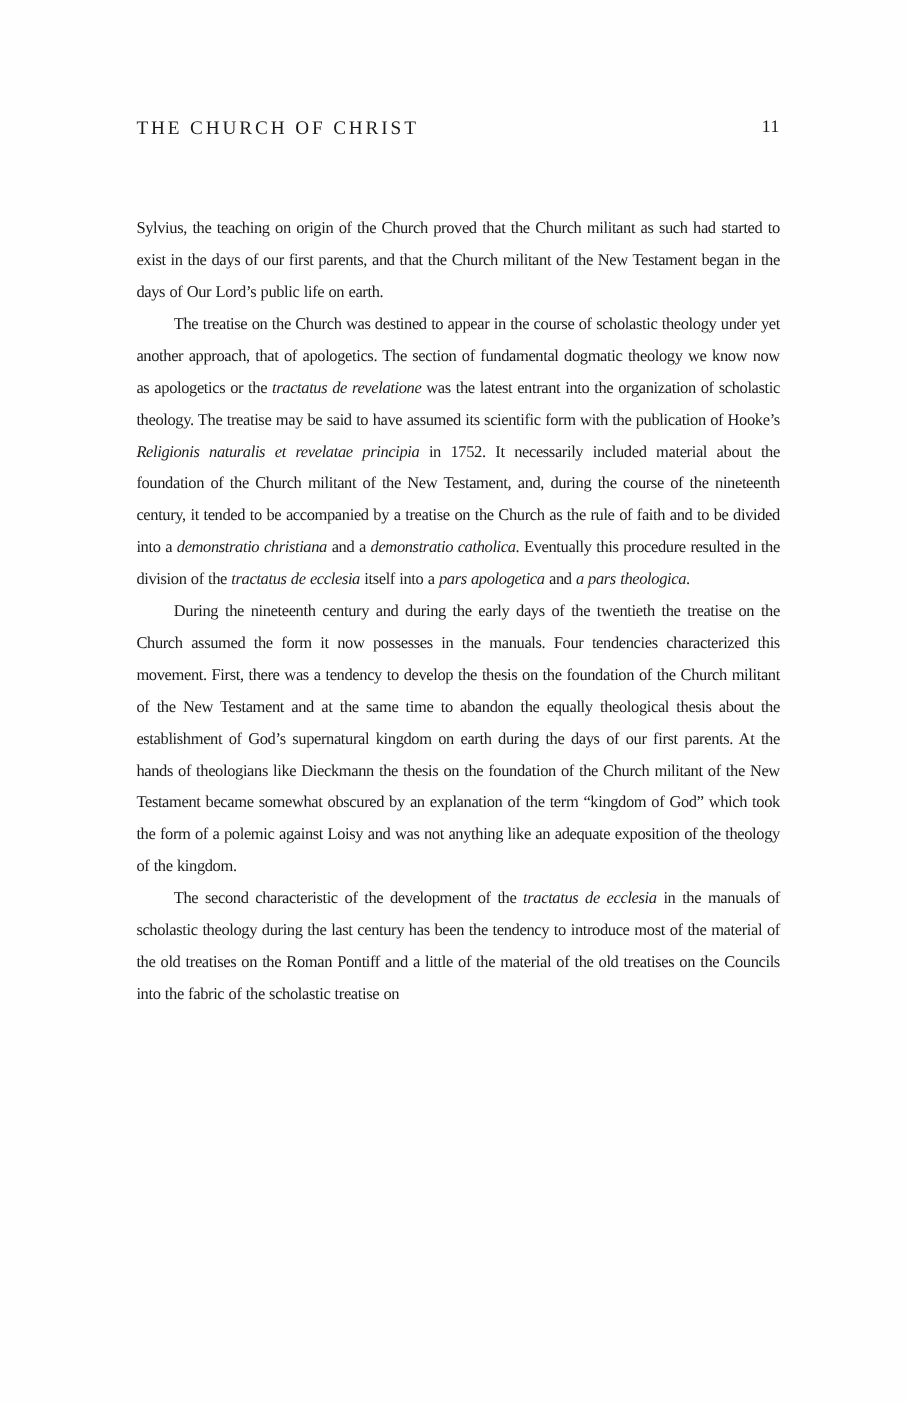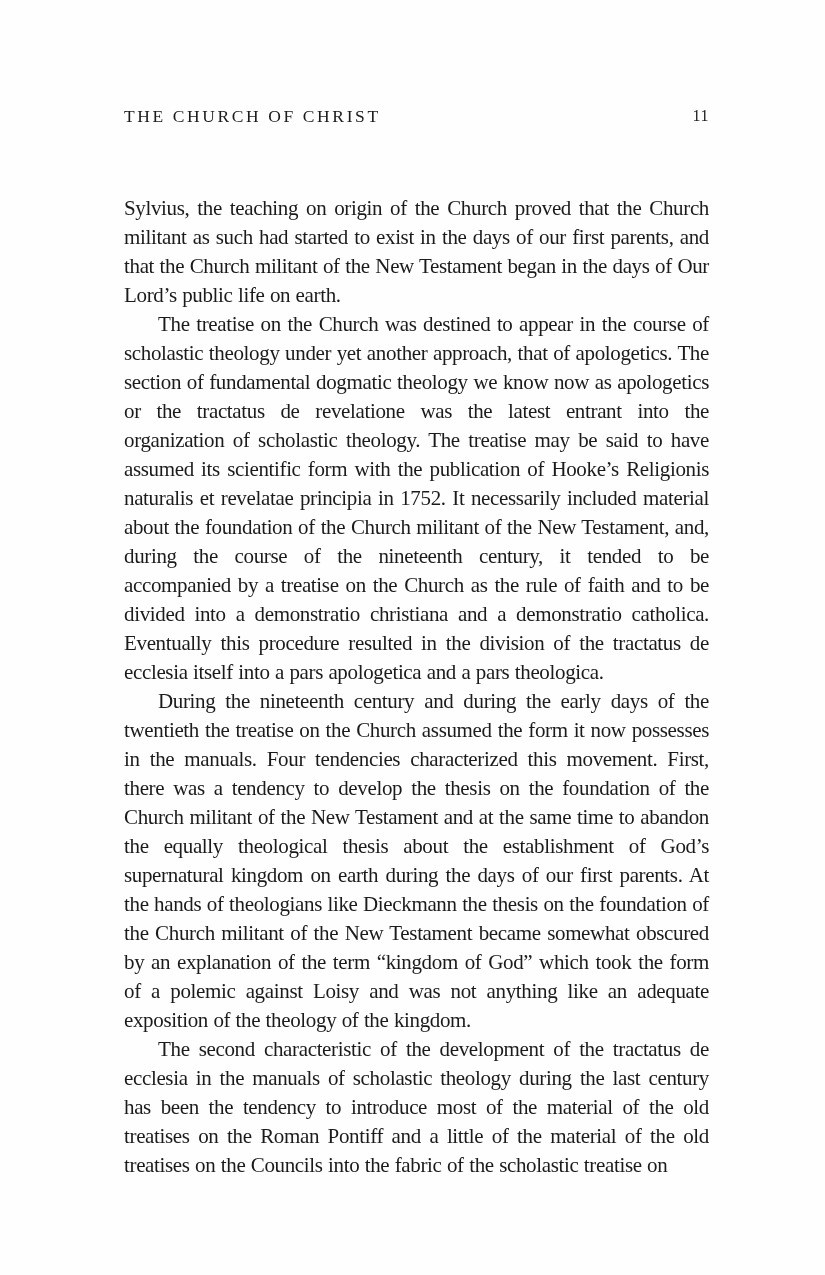--- a/index.html
+++ b/index.html
@@ -39,34 +39,35 @@
   }
   .page-number {
     font-size: 16px;
     letter-spacing: 0.5px;
   }
   .body-text {
     position: absolute;
     left: 124px;
     right: 116px;
     top: 194px;
-    font-size: 21px;
+    font-size: 15px;
     line-height: 29px;
     letter-spacing: -0.35px;
     text-align: justify;
     word-spacing: 0.5px;
   }
   .body-text p {
     margin: 0;
     padding: 0;
   }
   .body-text p.indent {
     text-indent: 34px;
   }
   .italic {
+    font-style: italic;
   }
 </style>
 </head>
 <body>
 
 <div class="page">
   <header class="running-head">
     <span class="head-title">THE CHURCH OF CHRIST</span>
     <span class="page-number">11</span>
   </header>

